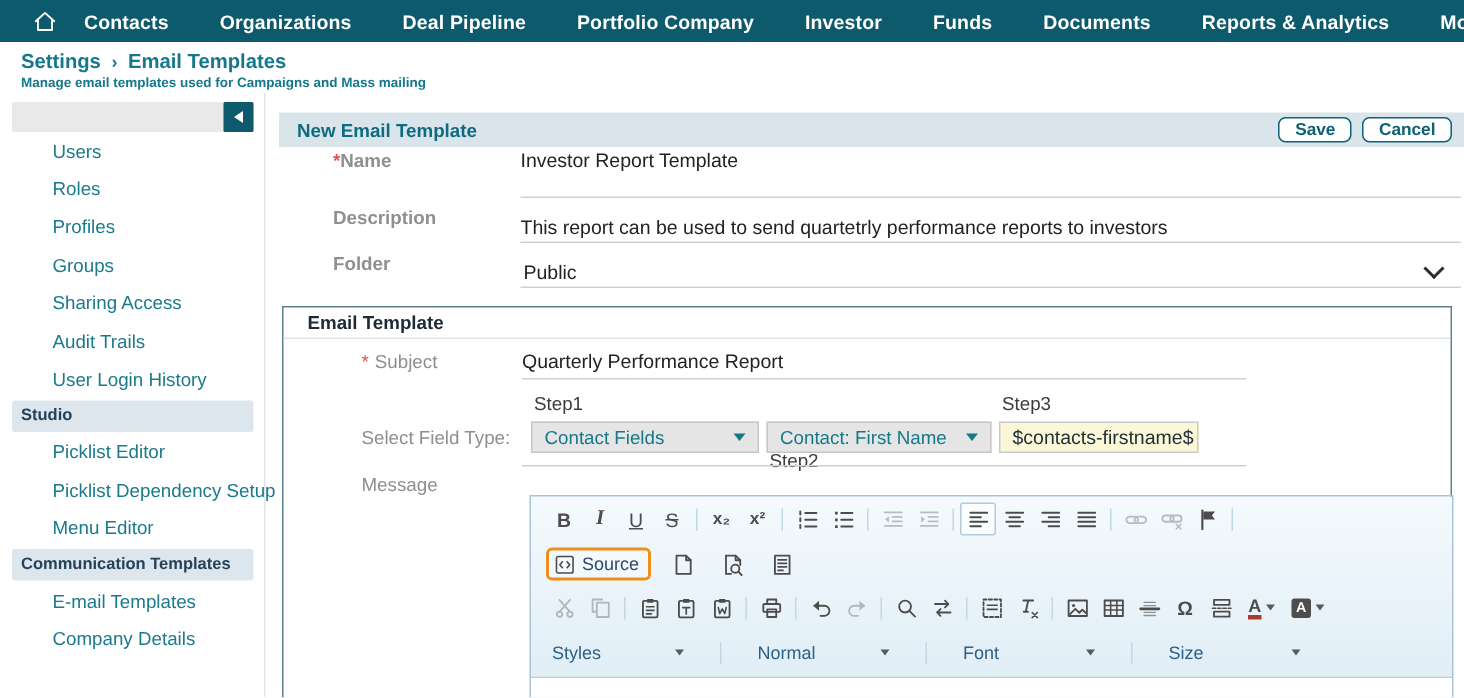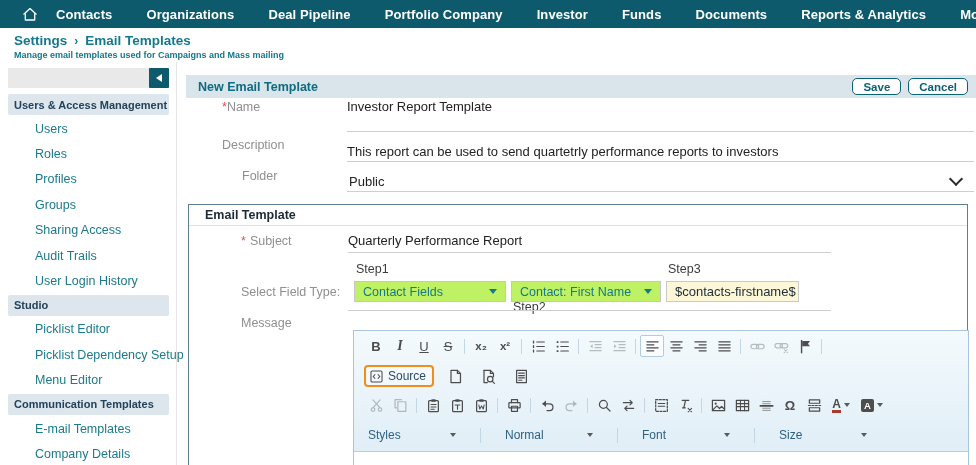--- a/index.html
+++ b/index.html
@@ -35,37 +35,37 @@
   
   .main-bar{position:absolute;left:186px;top:75px;width:790px;height:23px;background:#d9e5ea;
             display:flex;align-items:center;padding:0 8px 0 12px;box-sizing:border-box;}
   .main-bar-title{font-size:12.5px;font-weight:700;color:#0f6c80;}
   .btn{height:17px;padding:0 10px;background:#fff;border:1.2px solid #0c6172;border-radius:5px;
        color:#0c6172;font-size:11.5px;font-weight:700;margin-left:7px;display:flex;align-items:center;
        cursor:pointer;font-family:"Liberation Sans",sans-serif;}
   .btn-wrap{margin-left:auto;display:flex;}
 
   
-  .flabel{position:absolute;font-size:12.5px;color:#8f8f8f;}
+  .flabel{position:absolute;font-size:12.5px;color:#8f8f8f;font-weight:bold;}
   .fvalue{position:absolute;font-size:13px;color:#222;}
   .req{color:#e05252;}
   .uline{position:absolute;height:1px;background:#cfcfcf;}
   .chev-dark{position:absolute;width:8px;height:8px;border-right:2px solid #2b2b2b;
              border-bottom:2px solid #2b2b2b;transform:rotate(45deg);cursor:pointer;}
 
   
   .panel{position:absolute;left:188px;top:204px;width:780px;height:270px;border:1px solid #5e808e;
          background:#fff;box-sizing:border-box;}
   .panel-header{height:20px;border-bottom:1px solid #dbe3e8;display:flex;align-items:center;
                 padding-left:16px;font-size:12.5px;font-weight:700;color:#1c2b36;}
   .plabel{position:absolute;font-size:12.5px;color:#8f8f8f;margin-left:18px;}
   .pvalue{position:absolute;font-size:13px;color:#222;}
   .step-label{position:absolute;font-size:12.5px;color:#3c3c3c;}
   .dd{position:absolute;height:21px;border:1px solid #c6c6c6;display:flex;align-items:center;
-      padding:0 8px;box-sizing:border-box;color:#17788a;font-size:12.5px;cursor:pointer;background:#bef264;}
+      padding:0 8px;box-sizing:border-box;color:#17788a;font-size:12.5px;cursor:pointer;background:#e5e5e5;}
   .dd .tri-teal{margin-left:auto;width:0;height:0;border-left:4.5px solid transparent;
       border-right:4.5px solid transparent;border-top:5.5px solid #17788a;}
   .step3-box{position:absolute;height:21px;background:#fcf8d7;border:1px solid #c9c9c9;
       box-sizing:border-box;display:flex;align-items:center;padding-left:8px;font-size:13px;color:#22303b;}
 
   
   .editor{position:absolute;left:164px;top:125px;width:616px;height:150px;border:1px solid #a9c4db;
           box-sizing:border-box;background:linear-gradient(#f4fafd,#dcebf5);display:flex;flex-direction:column;}
   .tb-row{display:flex;align-items:center;padding:0 10px;}
   .r1{height:30px;}  .r2{height:30px;}  .r3{height:28px;}  .r4{height:32px;gap:16px;}
@@ -147,21 +147,20 @@
   </div>
 
   <div class="sb-divider"></div>
   <div class="sidebar">
     <div class="collapse-bar">
       <span class="collapse-btn">
         <span class="tri-left"></span>
       </span>
     </div>
 
-    <div class="sb-header">Users &amp; Access Management</div>
     <div class="sb-item">Users</div>
     <div class="sb-item">Roles</div>
     <div class="sb-item">Profiles</div>
     <div class="sb-item">Groups</div>
     <div class="sb-item">Sharing Access</div>
     <div class="sb-item">Audit Trails</div>
     <div class="sb-item">User Login History</div>
 
     <div class="sb-header" style="margin-top:1px;">Studio</div>
     <div class="sb-item">Picklist Editor</div>
@@ -182,21 +181,21 @@
   </div>
 
   <div class="flabel" style="left:222px;top:100px;"><span class="req">*</span><span>Name</span></div>
   <div class="fvalue" style="left:347px;top:99px;">Investor Report Template</div>
   <div class="uline" style="left:347px;top:131px;width:627px;"></div>
 
   <div class="flabel" style="left:222px;top:138px;">Description</div>
   <div class="fvalue" style="left:347px;top:144px;">This report can be used to send quartetrly performance reports to investors</div>
   <div class="uline" style="left:347px;top:161px;width:627px;"></div>
 
-  <div class="flabel" style="left:222px;top:169px;margin-left:20px;">Folder</div>
+  <div class="flabel" style="left:222px;top:169px;">Folder</div>
   <div class="fvalue" style="left:349px;top:174px;">Public</div>
   <span class="chev-dark" style="left:951px;top:174px;"></span>
   <div class="uline" style="left:347px;top:191px;width:627px;"></div>
 
   <div class="panel">
     <div class="panel-header">Email Template</div>
 
     <div class="plabel" style="left:34px;top:29px;"><span class="req" style="margin-right:4px;">*</span><span>Subject</span></div>
     <div class="pvalue" style="left:159px;top:28px;">Quarterly Performance Report</div>
     <div class="uline" style="position:absolute;left:159px;top:47px;width:483px;"></div>

